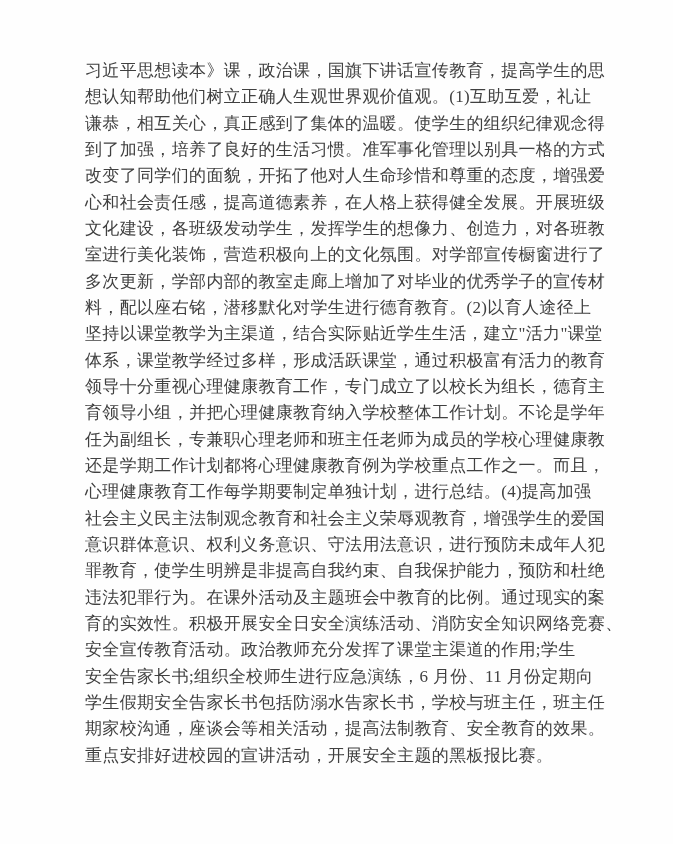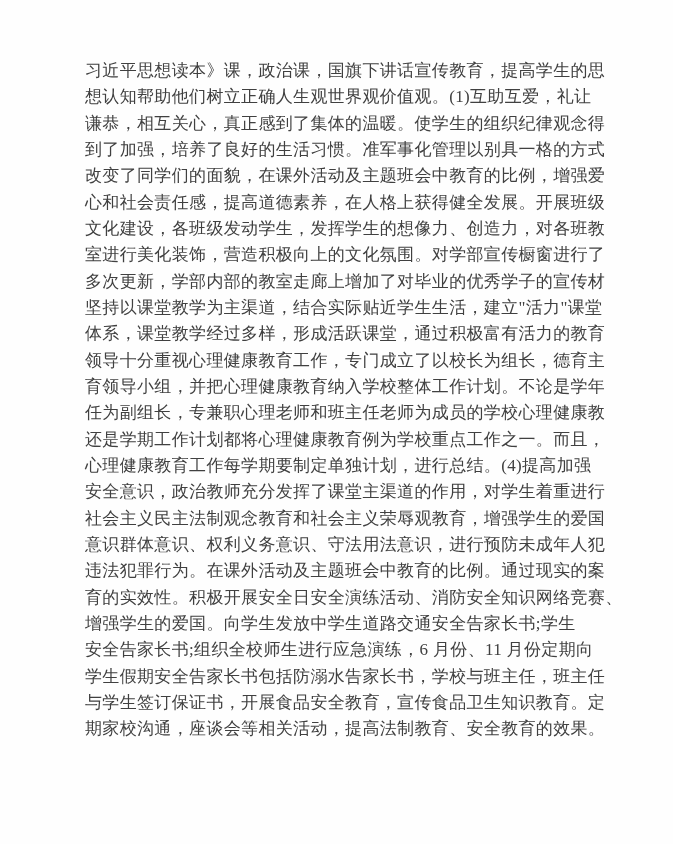--- a/index.html
+++ b/index.html
@@ -35,36 +35,37 @@
 </style>
 </head>
 <body>
 
 <div class="page">
   <div class="text-block">
       <div class="text-line">习近平思想读本》课，政治课，国旗下讲话宣传教育，提高学生的思</div>
       <div class="text-line">想认知帮助他们树立正确人生观世界观价值观。(1)互助互爱，礼让</div>
       <div class="text-line">谦恭，相互关心，真正感到了集体的温暖。使学生的组织纪律观念得</div>
       <div class="text-line">到了加强，培养了良好的生活习惯。准军事化管理以别具一格的方式</div>
-      <div class="text-line">改变了同学们的面貌，在课外活动及主题班会中教育的比例，增强爱</div>
+      <div class="text-line">改变了同学们的面貌，开拓了他对人生命珍惜和尊重的态度，增强爱</div>
       <div class="text-line">心和社会责任感，提高道德素养，在人格上获得健全发展。开展班级</div>
       <div class="text-line">文化建设，各班级发动学生，发挥学生的想像力、创造力，对各班教</div>
       <div class="text-line">室进行美化装饰，营造积极向上的文化氛围。对学部宣传橱窗进行了</div>
       <div class="text-line">多次更新，学部内部的教室走廊上增加了对毕业的优秀学子的宣传材</div>
+      <div class="text-line">料，配以座右铭，潜移默化对学生进行德育教育。(2)以育人途径上</div>
       <div class="text-line">坚持以课堂教学为主渠道，结合实际贴近学生生活，建立"活力"课堂</div>
       <div class="text-line">体系，课堂教学经过多样，形成活跃课堂，通过积极富有活力的教育</div>
       <div class="text-line">领导十分重视心理健康教育工作，专门成立了以校长为组长，德育主</div>
       <div class="text-line">育领导小组，并把心理健康教育纳入学校整体工作计划。不论是学年</div>
       <div class="text-line">任为副组长，专兼职心理老师和班主任老师为成员的学校心理健康教</div>
       <div class="text-line">还是学期工作计划都将心理健康教育例为学校重点工作之一。而且，</div>
       <div class="text-line">心理健康教育工作每学期要制定单独计划，进行总结。(4)提高加强</div>
-      <div class="text-line">安全意识，政治教师充分发挥了课堂主渠道的作用，对学生着重进行</div>
       <div class="text-line">社会主义民主法制观念教育和社会主义荣辱观教育，增强学生的爱国</div>
       <div class="text-line">意识群体意识、权利义务意识、守法用法意识，进行预防未成年人犯</div>
+      <div class="text-line">罪教育，使学生明辨是非提高自我约束、自我保护能力，预防和杜绝</div>
       <div class="text-line">违法犯罪行为。在课外活动及主题班会中教育的比例。通过现实的案</div>
       <div class="text-line">育的实效性。积极开展安全日安全演练活动、消防安全知识网络竞赛、</div>
-      <div class="text-line">增强学生的爱国。向学生发放中学生道路交通安全告家长书;学生</div>
+      <div class="text-line">安全宣传教育活动。政治教师充分发挥了课堂主渠道的作用;学生</div>
       <div class="text-line">安全告家长书;组织全校师生进行应急演练，6 月份、11 月份定期向</div>
       <div class="text-line">学生假期安全告家长书包括防溺水告家长书，学校与班主任，班主任</div>
-      <div class="text-line">与学生签订保证书，开展食品安全教育，宣传食品卫生知识教育。定</div>
       <div class="text-line">期家校沟通，座谈会等相关活动，提高法制教育、安全教育的效果。</div>
+      <div class="text-line">重点安排好进校园的宣讲活动，开展安全主题的黑板报比赛。</div>
     </div>
 </div>
 
 </body></html>

